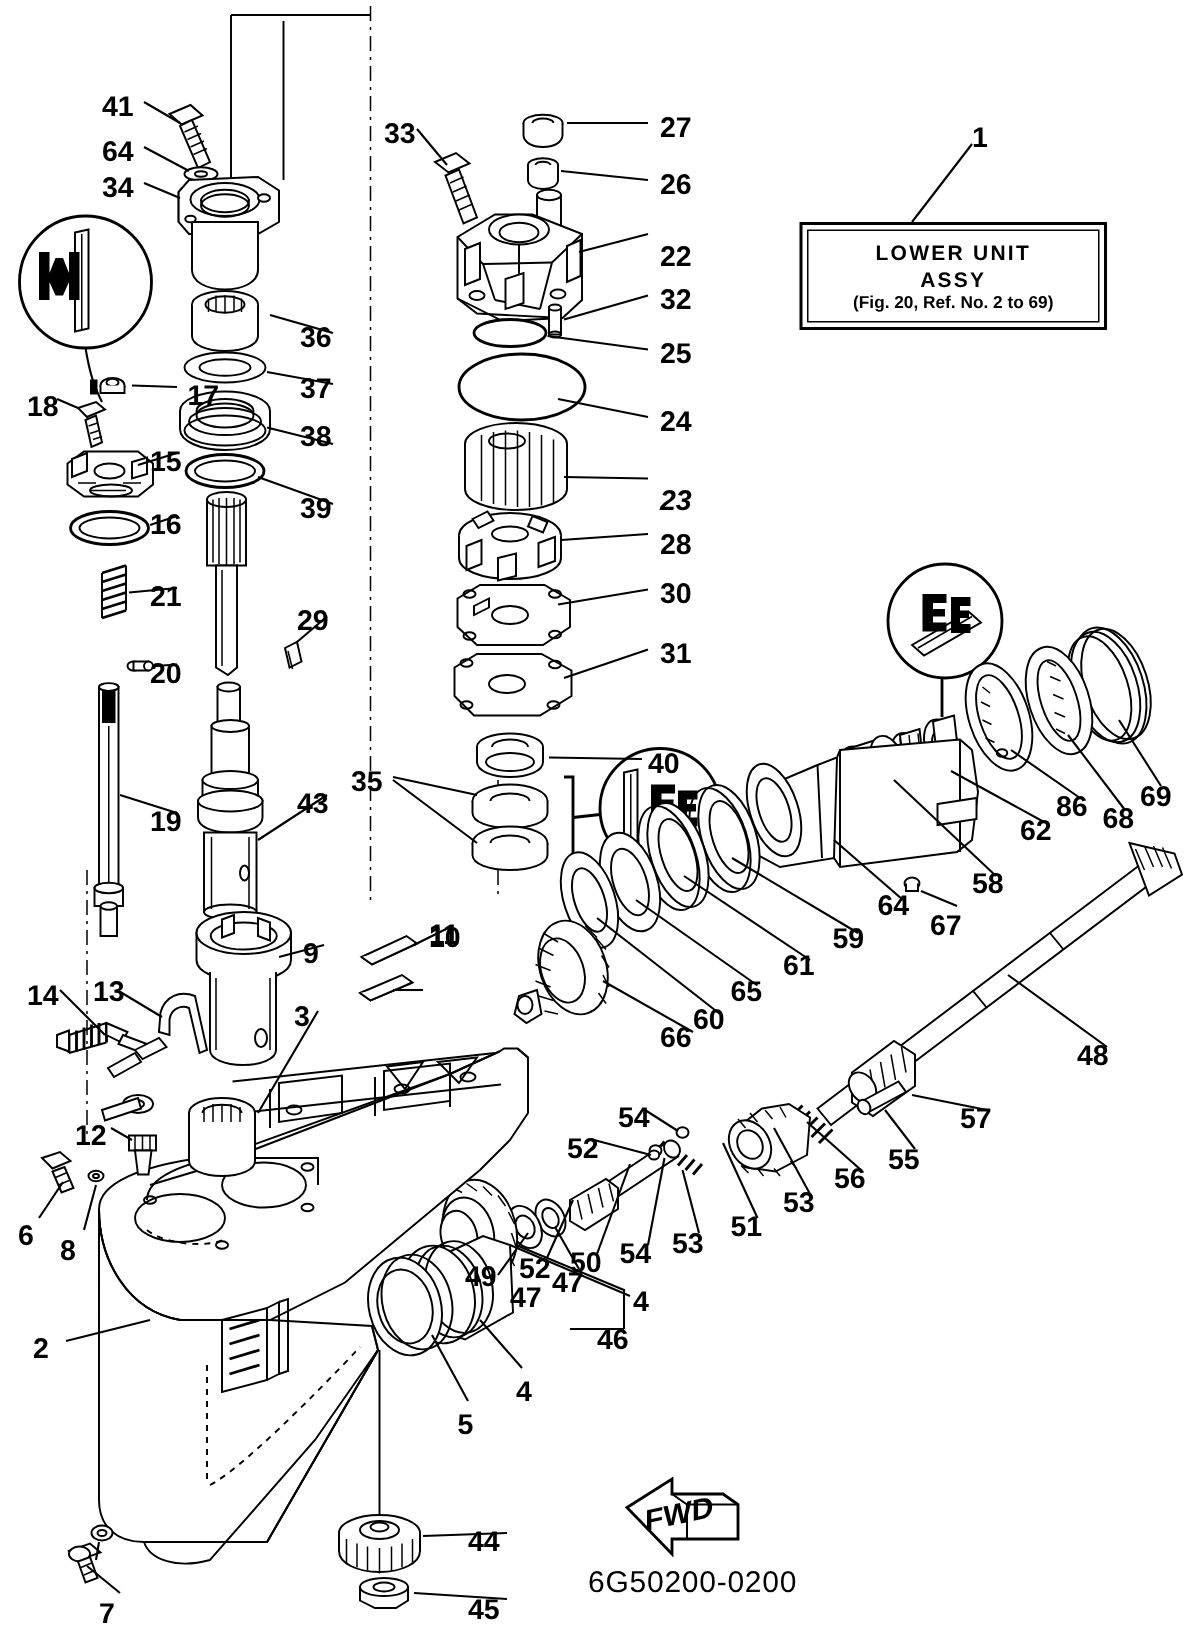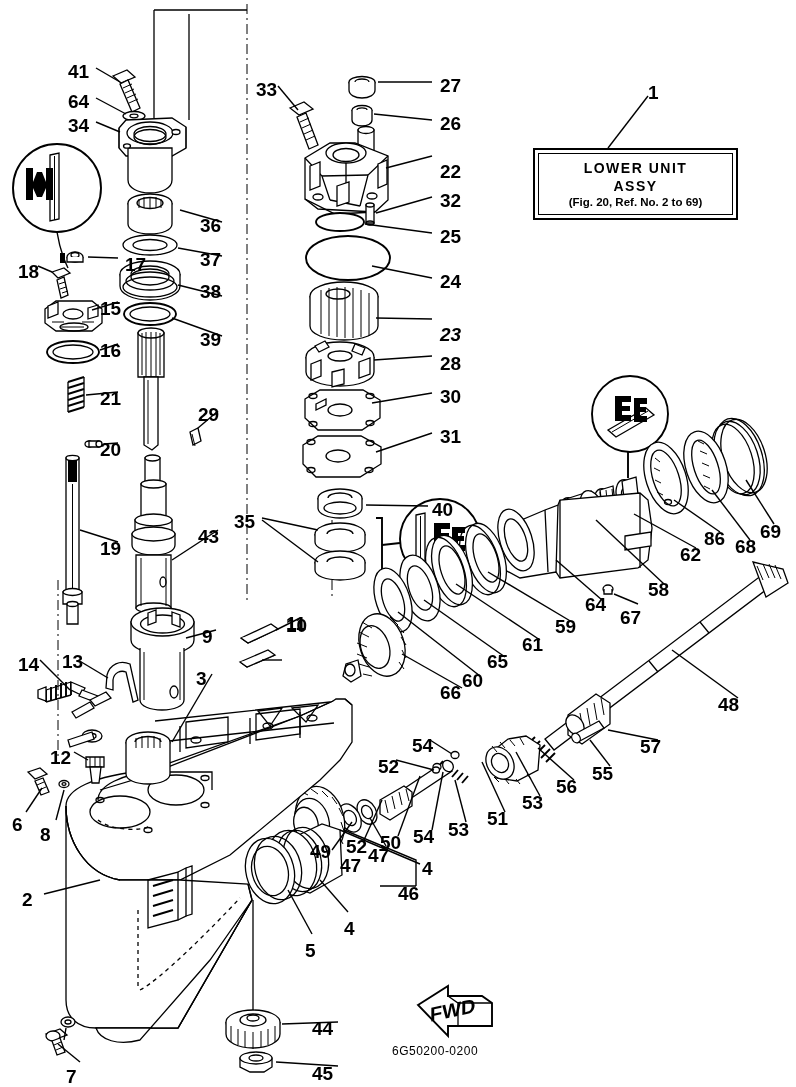--- a/index.html
+++ b/index.html
@@ -69,21 +69,21 @@
   .tb-line3 {
     font-weight: bold;
     font-size: 11.5px;
     letter-spacing: 0px;
   }
   #footer-code {
     position: absolute;
     left: 392px;
     top: 1044px;
     font-family: "Liberation Sans", sans-serif;
-    font-size: 12px;
+    font-size: 20px;
     color: #000;
     letter-spacing: 0.5px;
   }
   .fwd-text {
     font-family: "Liberation Sans", sans-serif;
     font-weight: bold;
   }
 </style>
 </head>
 <body>

